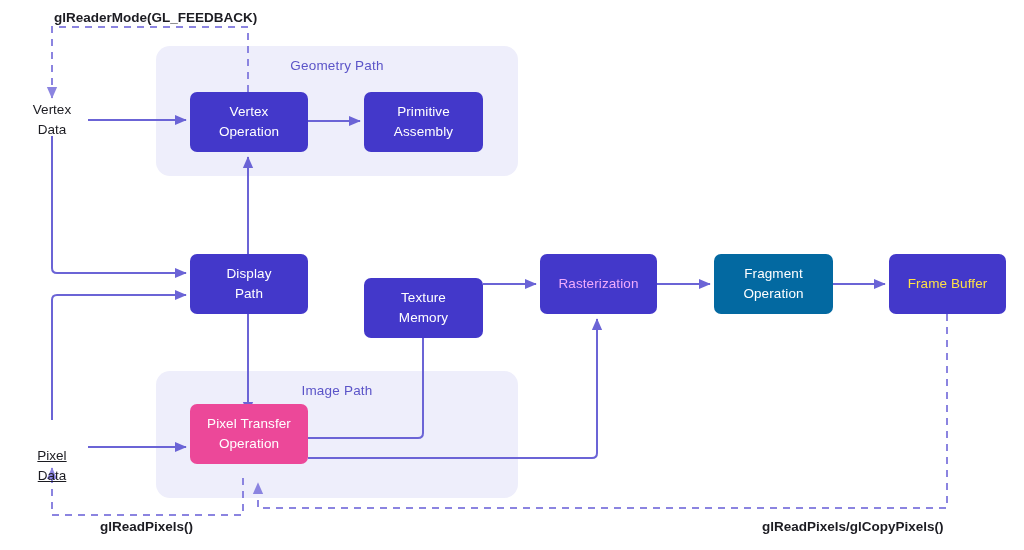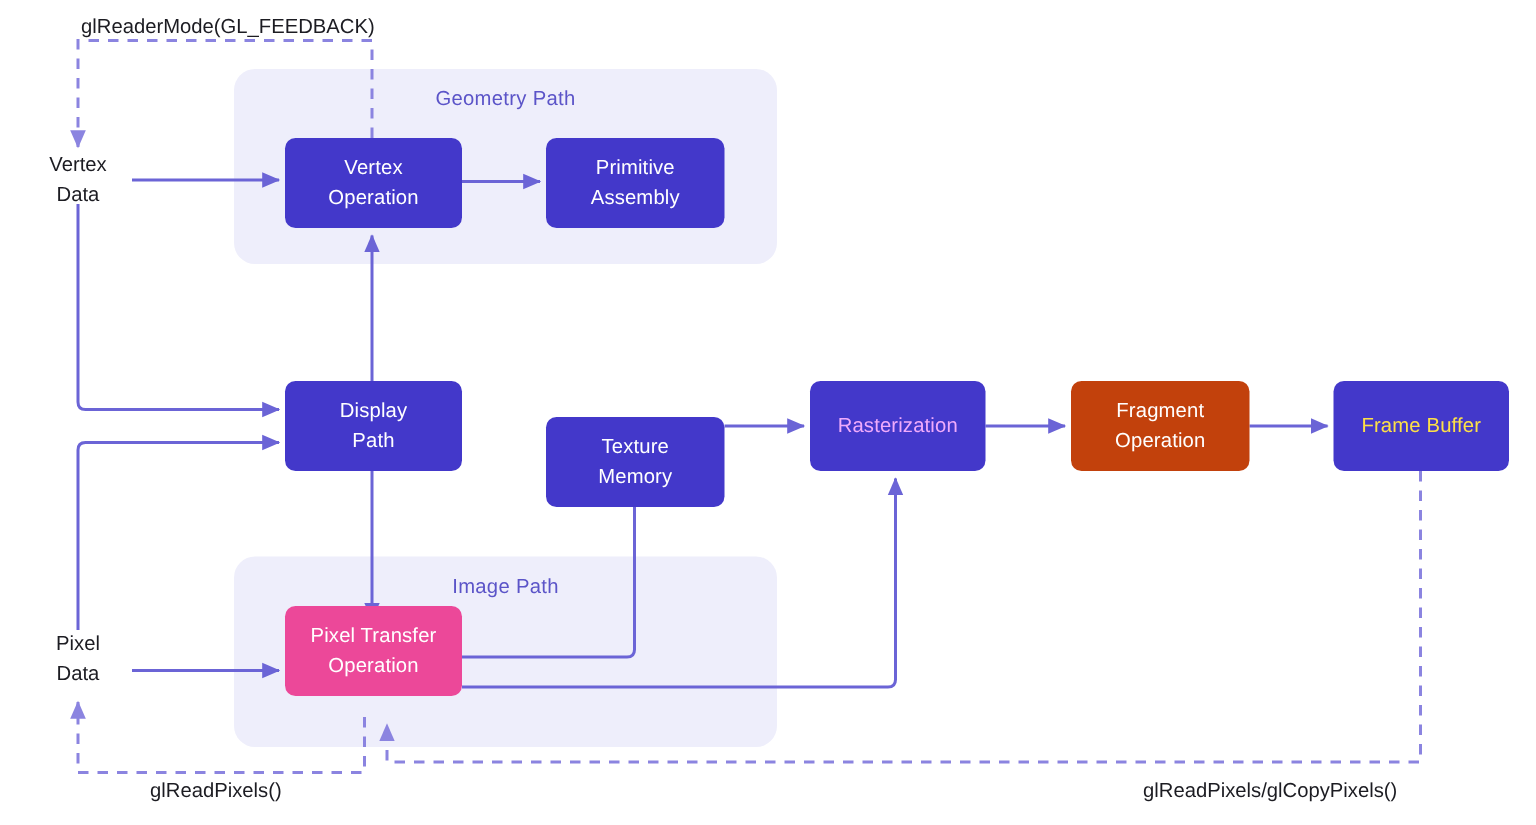--- a/index.html
+++ b/index.html
@@ -59,20 +59,21 @@
     font-size: 13.5px;
     line-height: 1.45;
     text-align: center;
     white-space: pre-line;
   }
   .edge-label {
     position: absolute;
     color: #1c1c22;
     font-size: 13.5px;
     white-space: nowrap;
+    font-weight: bold;
   }
 </style>
 </head>
 <body>
 
 <div id="canvas">
 
   <div class="zone" id="zone-geometry-path" style="left: 156px; top: 46px; width: 362px; height: 130px;"></div>
   <div class="zone-label" id="zone-geometry-path-label" style="left: 156px; width: 362px; text-align: center; top: 58px;">Geometry Path</div>
 
@@ -138,34 +139,34 @@
     <span style="white-space: pre-line;">Display
 Path</span>
   </div>
   <div class="node" id="node-texture-memory" style="left: 364px; top: 254px; width: 119px; height: 60px; background: rgb(67, 56, 202); color: rgb(255, 255, 255); margin-top: 24px;">
     <span style="white-space: pre-line;">Texture
 Memory</span>
   </div>
   <div class="node" id="node-rasterization" style="left: 540px; top: 254px; width: 117px; height: 60px; background: rgb(67, 56, 202); color: #f0abfc;">
     <span style="white-space: pre-line;">Rasterization</span>
   </div>
-  <div class="node" id="node-fragment-operation" style="left: 714px; top: 254px; width: 119px; height: 60px; background: #c2410c; color: rgb(255, 255, 255);">
+  <div class="node" id="node-fragment-operation" style="left: 714px; top: 254px; width: 119px; height: 60px; background: #0369a1; color: rgb(255, 255, 255);">
     <span style="white-space: pre-line;">Fragment
 Operation</span>
   </div>
   <div class="node" id="node-frame-buffer" style="left: 889px; top: 254px; width: 117px; height: 60px; background: rgb(67, 56, 202); color: #fde047;">
     <span style="white-space: pre-line;">Frame Buffer</span>
   </div>
   <div class="node" id="node-pixel-transfer" style="left: 190px; top: 404px; width: 118px; height: 60px; background: #ec4899; color: rgb(255, 255, 255); align-items: center;">
     <span style="white-space: pre-line;">Pixel Transfer
 Operation</span>
   </div>
 
   <div class="ext-label" id="ext-vertex-data" style="left: 18px; top: 100px; width: 68px;">Vertex
 Data</div>
-  <div class="ext-label" id="ext-pixel-data" style="left: 18px; top: 419px; width: 68px;">Pixel
+  <div class="ext-label" id="ext-pixel-data" style="left: 18px; top: 446px; width: 68px; text-decoration: underline;">Pixel
 Data</div>
 
   <div class="edge-label" id="edge-gl-reader-mode" style="left: 54px; top: 10px;">glReaderMode(GL_FEEDBACK)</div>
   <div class="edge-label" id="edge-gl-read-pixels" style="left: 100px; top: 519px;">glReadPixels()</div>
   <div class="edge-label" id="edge-gl-read-copy-pixels" style="left: 762px; top: 519px;">glReadPixels/glCopyPixels()</div>
 
 </div>
 
 </body></html>

